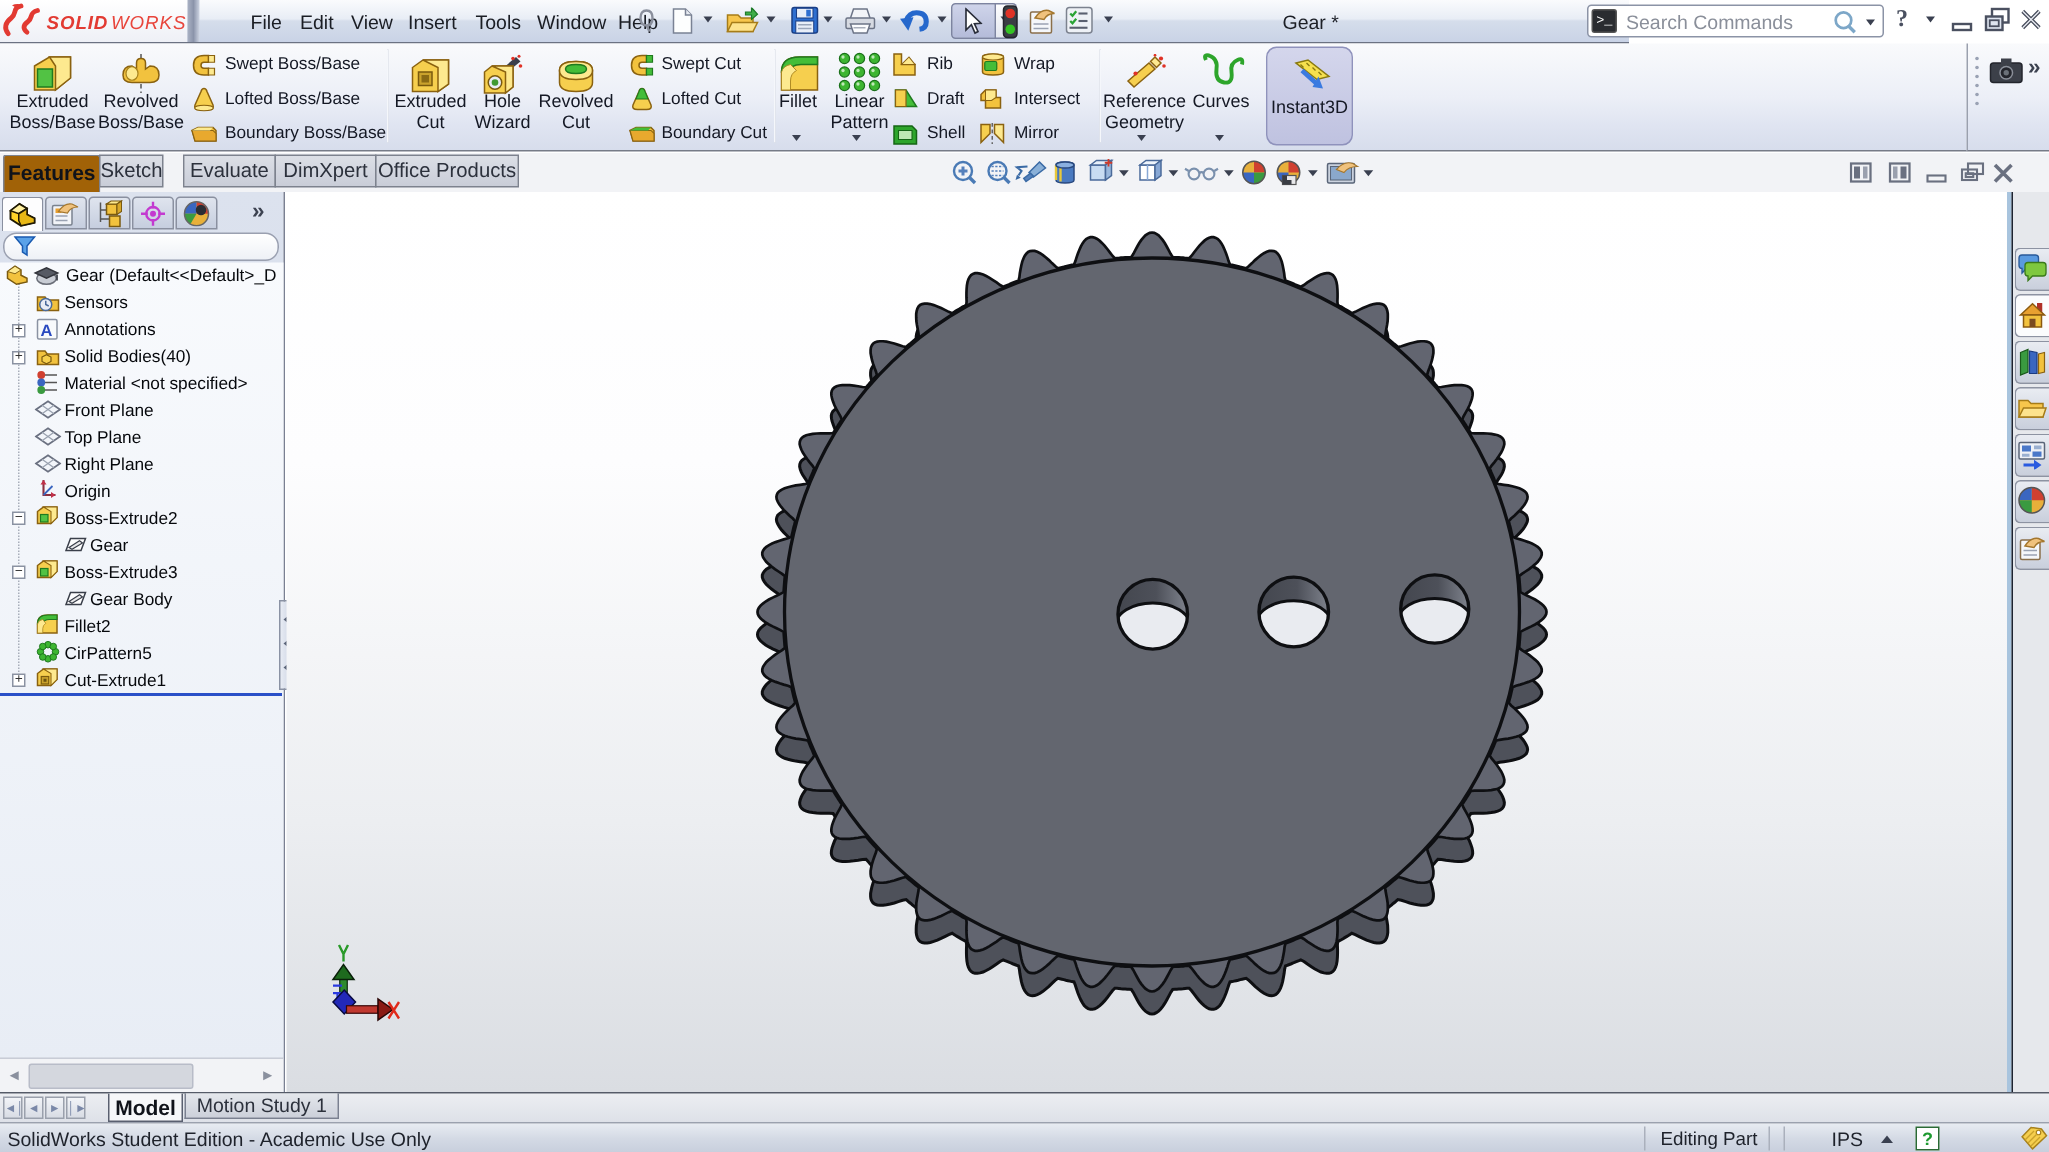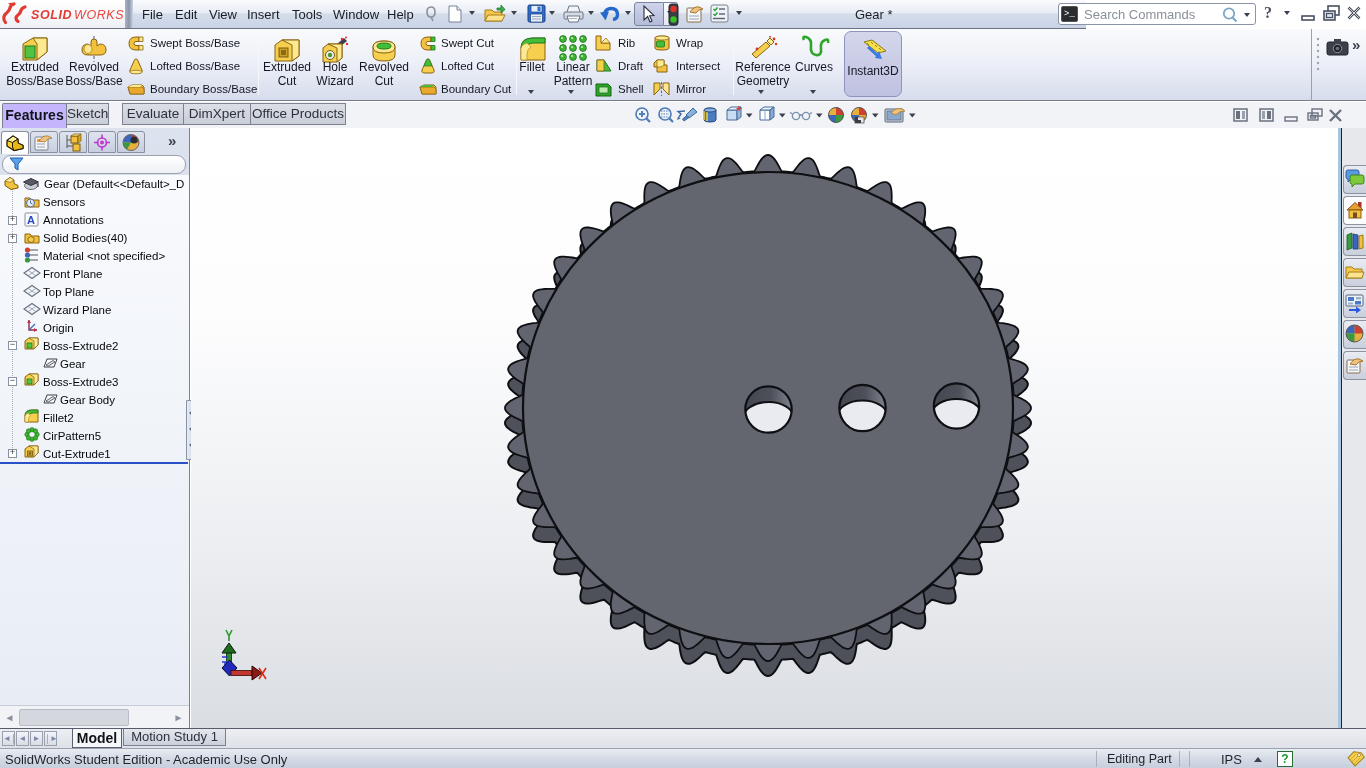--- a/index.html
+++ b/index.html
@@ -7,41 +7,41 @@
 #root { position:absolute; top:0; left:0; width:1366px; height:768px; background:#fff; }
 .abs { position:absolute; }
 
 #titlebar { position:absolute; top:0; left:0; width:1086px; height:29px;
   background:linear-gradient(#fafbfd 0%, #e8edf5 45%, #d5ddeb 50%, #c9d3e6 100%);
   border-bottom:1px solid #6b7282;padding-left:28px; }
 #logo { position:absolute; left:0; top:0; width:125px; height:28px;
   background:linear-gradient(#ffffff, #eef0f6); }
 #logosep { position:absolute; left:125px; top:0; width:8px; height:28px;
   background:linear-gradient(90deg,#aab2c4,#8b94aa,#cdd4e2); }
-.menuitem { position:absolute; top:7px; font-size:13px; color:#1a1d24; }
+.menuitem { position:absolute; top:7px; font-size:13px; color:#1a1d24;margin-left:25px; }
 .tbicon { position:absolute; top:4px; }
 .dd { position:absolute; top:11px; width:0; height:0; border-left:3.5px solid transparent; border-right:3.5px solid transparent; border-top:4px solid #3a4050; }
 #wintitle { position:absolute; top:7px; left:855px; width:120px; text-align:left; font-size:13px; color:#1c1f26; }
 #searchbox { position:absolute; left:1058px; top:3px; width:198px; height:22px; background:#fff; border:1px solid #8b93a6; border-radius:3px; }
 #searchbox .term { position:absolute; left:2px; top:2px; width:17px; height:16px; background:#2a2c30; border-radius:2px; border:1px solid #555; color:#fff; font-size:9px; line-height:15px; text-align:center; font-family:"Liberation Mono",monospace;}
 #searchbox .stext { position:absolute; left:25px; top:3px; font-size:13px; color:#8a8f9a; }
 
 #ribbon { position:absolute; top:29px; left:0; width:1311px; height:72px;
   background:linear-gradient(#f9fafc 0%, #eceff7 50%, #dfe4f1 78%, #d7ddec 100%);
   border-bottom:1px solid #767b87; }
 #ribbonR { position:absolute; top:29px; left:1311px; width:55px; height:72px;
   background:linear-gradient(#f9fafc 0%, #eceff7 50%, #dfe4f1 78%, #d7ddec 100%); border-bottom:1px solid #767b87; border-left:1px solid #9aa0ae;}
 .rlabel { position:absolute; font-size:12px; color:#141824; text-align:center; line-height:14px; }
 .rlabelL { position:absolute; font-size:11.5px; color:#141824; line-height:23px; white-space:nowrap; }
 .rdiv { position:absolute; top:4px; width:1px; height:62px; background:#b6bcca; border-right:1px solid #f5f7fb; }
 .rdd { position:absolute; width:0; height:0; border-left:3.5px solid transparent; border-right:3.5px solid transparent; border-top:4px solid #3a4050; }
 
 #tabrow { position:absolute; top:102px; left:0; width:1366px; height:26px; background:#f2f3f6; }
 .ftab { position:absolute; top:1px; height:22px; background:linear-gradient(#dcdfe6,#c9cdd8); border:1px solid #7d828e; font-size:13.5px; color:#2c313c; text-align:center; line-height:20px; white-space:nowrap; }
-#ftab-active { position:absolute; top:1px; height:25px; background:#c4b5fd; border:1px solid #7d828e; border-bottom:none; border-radius:2px 2px 0 0; font-size:14px; font-weight:bold; color:#10131a; text-align:center; line-height:22px; z-index:3; }
+#ftab-active { position:absolute; top:1px; height:25px; background:#a16207; border:1px solid #7d828e; border-bottom:none; border-radius:2px 2px 0 0; font-size:14px; font-weight:bold; color:#10131a; text-align:center; line-height:22px; z-index:3; }
 
 #leftpanel { position:absolute; top:128px; left:0; width:190px; height:600px; background:linear-gradient(#dce2ee,#ccd4e6); border-right:1px solid #7a8092; }
 #viewport { position:absolute; top:128px; left:191px; width:1147px; height:600px;
   background:linear-gradient(#ffffff 0%, #fdfdfe 30%, #eceef1 70%, #dadde2 100%); }
 #taskstrip { position:absolute; top:128px; left:1338px; width:28px; height:600px; background:#e6e8ec; }
 #taskstrip .bluline { position:absolute; left:0; top:0; width:3px; height:600px; background:#a8c4de; }
 #taskstrip .dkline { position:absolute; left:3px; top:0; width:1px; height:600px; background:#1d2330; }
 .tpbtn { position:absolute; left:5px; width:23px; height:29px; background:linear-gradient(#e9ecf2,#c9cfdc); border:1px solid #8d93a2; border-right:none; border-radius:4px 0 0 4px; }
 
 #modeltabs { position:absolute; top:728px; left:0; width:1366px; height:20px; background:linear-gradient(#eceef2,#dee1e8); border-top:1px solid #555b68; }
@@ -546,21 +546,21 @@
  <div class="trow" style="left:43px;top:140px">Front Plane</div>
  <svg class="abs" style="left:23px;top:155px" width="18" height="16">
         <path d="M1 8 L9 2.5 L17 8 L9 13.5 Z" fill="#f2f5fa" stroke="#6a7080" stroke-width="1.2"></path>
         <path d="M5 5.2 L13 10.8 M13 5.2 L5 10.8" stroke="#9aa2b0" stroke-width="0.9" fill="none"></path>
       </svg>
  <div class="trow" style="left:43px;top:158px">Top Plane</div>
  <svg class="abs" style="left:23px;top:173px" width="18" height="16">
         <path d="M1 8 L9 2.5 L17 8 L9 13.5 Z" fill="#f2f5fa" stroke="#6a7080" stroke-width="1.2"></path>
         <path d="M5 5.2 L13 10.8 M13 5.2 L5 10.8" stroke="#9aa2b0" stroke-width="0.9" fill="none"></path>
       </svg>
- <div class="trow" style="left:43px;top:176px">Wizard Plane</div>
+ <div class="trow" style="left:43px;top:176px">Right Plane</div>
  <svg class="abs" style="left:24px;top:191px" width="16" height="16">
         <path d="M5 1 L5 11 L13 11" fill="none" stroke="#8a3040" stroke-width="1.4"></path>
         <path d="M5 1 L3 4 L7 4 Z" fill="#c03048"></path>
         <path d="M13 11 L10 9 L10 13 Z" fill="#c03048"></path>
         <path d="M5 11 L11 5" stroke="#3a66c0" stroke-width="1.2"></path>
       </svg>
  <div class="trow" style="left:43px;top:194px">Origin</div>
  <div class="pm" style="left:8px;top:213px">−</div>
  <svg class="abs" style="left:24px;top:209px" width="16" height="15">
         <path d="M1 4 L5 1 L14 1 L14 8 L10 12 L1 12 Z" fill="#f6cf4e" stroke="#8a6210"></path>

